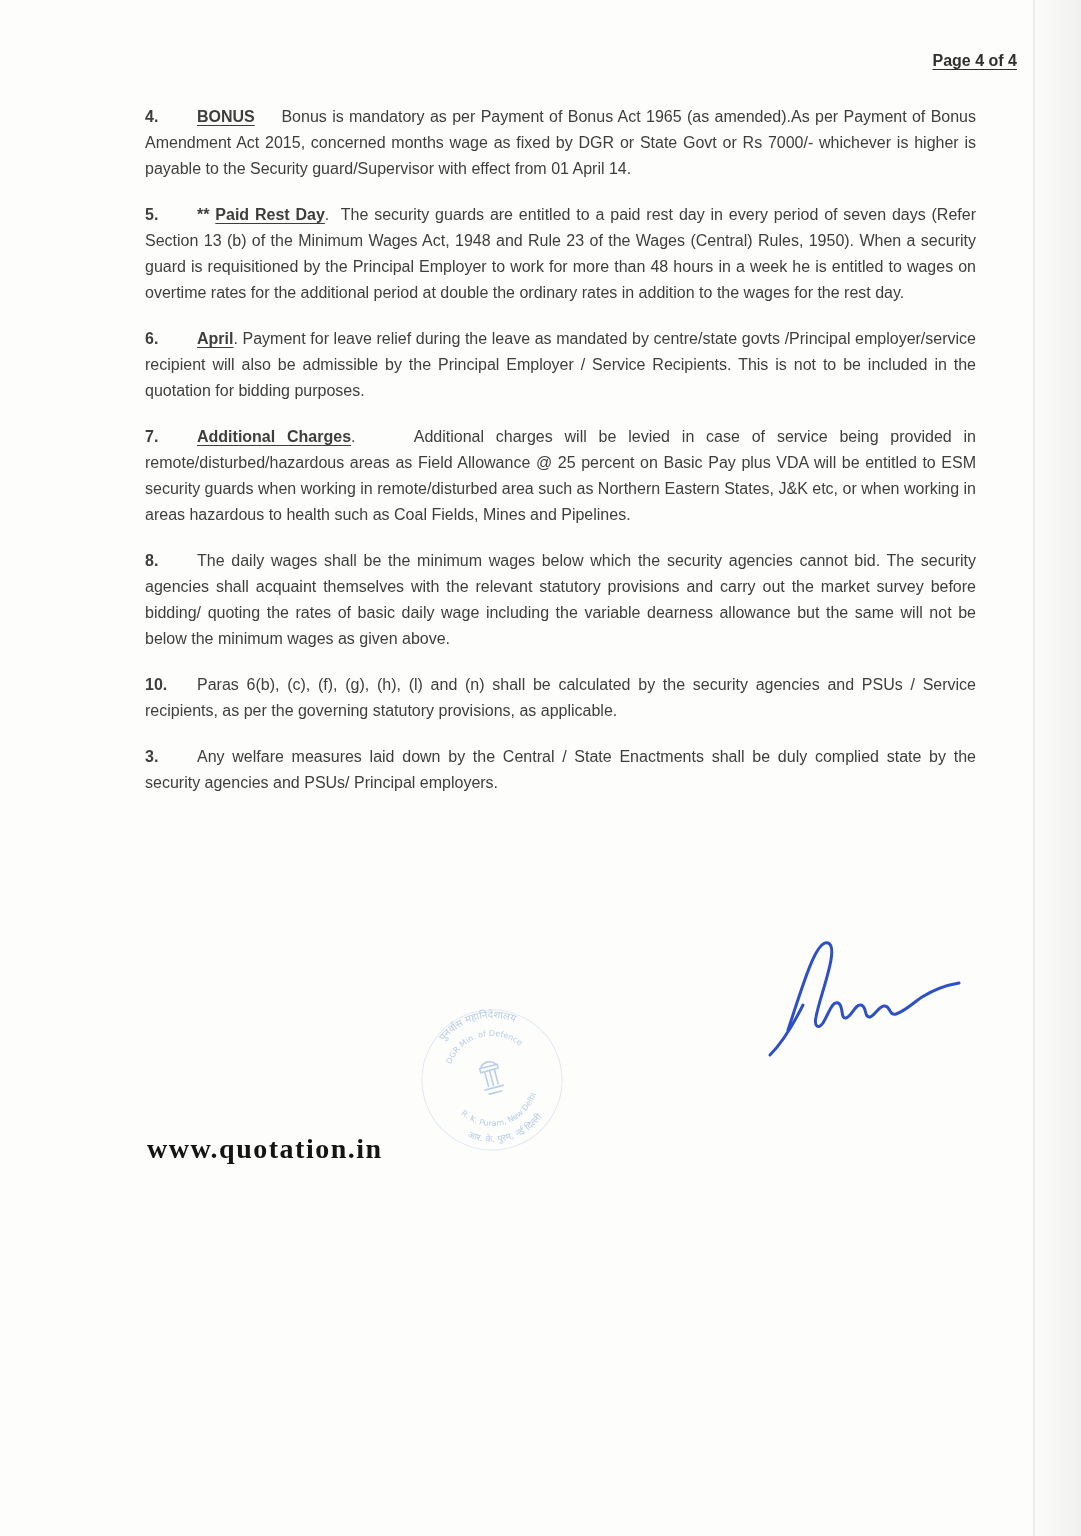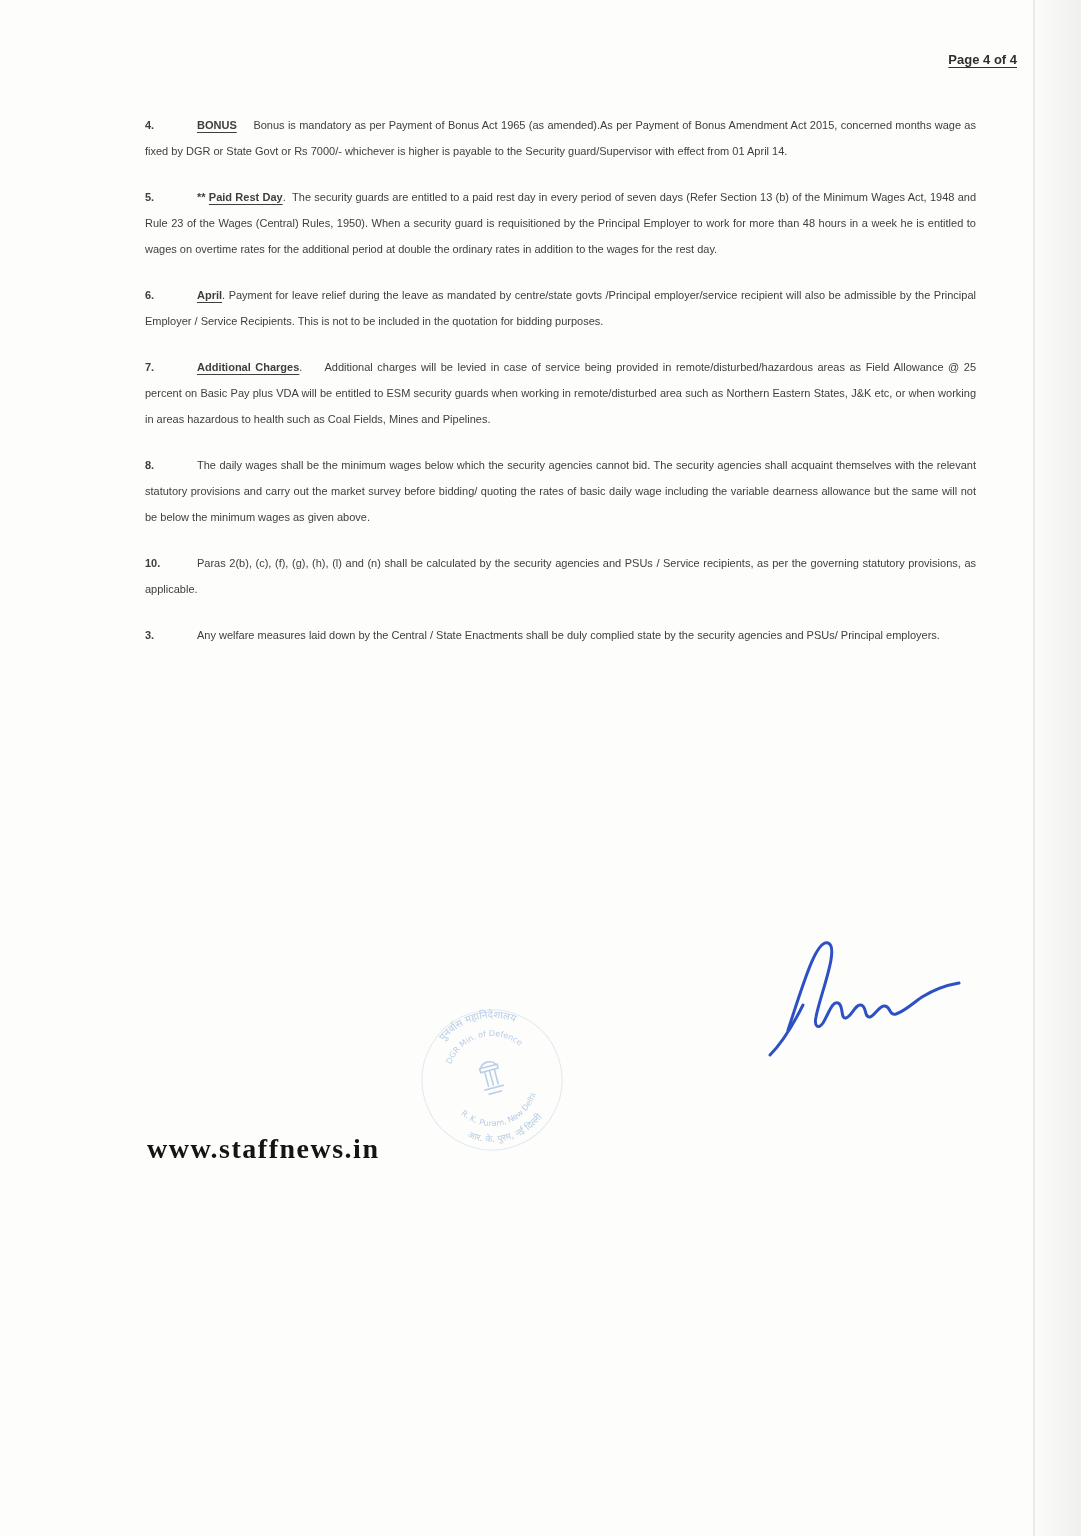--- a/index.html
+++ b/index.html
@@ -7,29 +7,29 @@
     position:relative;
     width:1081px;height:1536px;
     margin:0 auto;
     background:#fdfdfb;
     overflow:hidden;
     font-family:"Liberation Sans", sans-serif;
     color:#3d3d3d;
   }
   .page-number{
     position:absolute;top:52px;right:64px;
-    font-size:13px;font-weight:bold;color:#2f2f2f;
+    font-size:16px;font-weight:bold;color:#2f2f2f;
     text-decoration:underline;text-underline-offset:3px;
   }
   .content{
     position:absolute;left:145px;top:100px;width:831px;
   }
   .para{
-    margin:12px 0 20px 0;
-    font-size:11px;line-height:26px;
+    margin:4px 0 20px 0;
+    font-size:16px;line-height:26px;
     text-align:justify;
     color:#3e3e3e;
   }
   .para .num{display:inline-block;width:52px;font-weight:bold;}
   .para .prefix{font-weight:bold;}
   .para .heading{
     font-weight:bold;
     text-decoration:underline;
     text-underline-offset:3px;
   }
@@ -62,21 +62,21 @@
 <div class="page">
 
   <div class="page-number">Page 4 of 4</div>
 
   <div class="content">
       <p class="para"><span class="num">4.</span><span class="heading">BONUS</span><span>&nbsp;&nbsp;&nbsp;&nbsp;&nbsp;Bonus is mandatory as per Payment of Bonus Act 1965 (as amended).As per Payment of Bonus Amendment Act 2015, concerned months wage as fixed by DGR or State Govt or Rs 7000/- whichever is higher is payable to the Security guard/Supervisor with effect from 01 April 14.</span></p>
       <p class="para"><span class="num">5.</span><span class="prefix">** </span><span class="heading">Paid Rest Day</span><span>.&nbsp; The security guards are entitled to a paid rest day in every period of seven days (Refer Section 13 (b) of the Minimum Wages Act, 1948 and Rule 23 of the Wages (Central) Rules, 1950). When a security guard is requisitioned by the Principal Employer to work for more than 48 hours in a week he is entitled to wages on overtime rates for the additional period at double the ordinary rates in addition to the wages for the rest day.</span></p>
       <p class="para"><span class="num">6.</span><span class="heading">April</span><span>. Payment for leave relief during the leave as mandated by centre/state govts /Principal employer/service recipient will also be admissible by the Principal Employer / Service Recipients. This is not to be included in the quotation for bidding purposes.</span></p>
       <p class="para"><span class="num">7.</span><span class="heading">Additional Charges</span><span>.&nbsp;&nbsp;&nbsp;&nbsp; Additional charges will be levied in case of service being provided in remote/disturbed/hazardous areas as Field Allowance @ 25 percent on Basic Pay plus VDA will be entitled to ESM security guards when working in remote/disturbed area such as Northern Eastern States, J&amp;K etc, or when working in areas hazardous to health such as Coal Fields, Mines and Pipelines.</span></p>
       <p class="para"><span class="num">8.</span><span>The daily wages shall be the minimum wages below which the security agencies cannot bid. The security agencies shall acquaint themselves with the relevant statutory provisions and carry out the market survey before bidding/ quoting the rates of basic daily wage including the variable dearness allowance but the same will not be below the minimum wages as given above.</span></p>
-      <p class="para"><span class="num">10.</span><span>Paras 2(b), (c), (f), (g), (h), (l) and (n) shall be calculated by the security agencies and PSUs / Service recipients, as per the governing statutory provisions, as applicable.</span></p>
+      <p class="para"><span class="num">10.</span><span>Paras 6(b), (c), (f), (g), (h), (l) and (n) shall be calculated by the security agencies and PSUs / Service recipients, as per the governing statutory provisions, as applicable.</span></p>
       <p class="para"><span class="num">3.</span><span>Any welfare measures laid down by the Central / State Enactments shall be duly complied state by the security agencies and PSUs/ Principal employers.</span></p>
     </div>
 
   <div class="signature">
     <svg viewBox="0 0 210 140" width="210" height="140">
       <path d="M 30,105 C 45,60 58,14 70,18 C 82,22 62,70 58,92 C 56,101 60,105 65,98
                C 71,88 74,76 80,78 C 86,80 82,94 88,93 C 94,91 97,79 103,80
                C 109,81 106,93 112,92 C 118,90 121,80 127,81 C 133,82 131,91 138,89
                C 147,86 155,78 164,72 C 177,64 189,60 201,58" fill="none" stroke-width="3" stroke-linecap="round" stroke-linejoin="round" stroke="#2d50c5"></path>
       <path d="M 12,130 C 24,118 36,98 45,80" fill="none" stroke-width="3" stroke-linecap="round" stroke="#2d50c5"></path>
@@ -109,18 +109,18 @@
         <rect x="71" y="66" width="18" height="4"></rect>
         <line x1="75" y1="70" x2="75" y2="86"></line>
         <line x1="80" y1="70" x2="80" y2="86"></line>
         <line x1="85" y1="70" x2="85" y2="86"></line>
         <line x1="70" y1="88" x2="90" y2="88"></line>
         <line x1="73" y1="93" x2="87" y2="93"></line>
       </g>
     </svg>
   </div>
 
-  <div class="watermark">www.staffnews.in</div>
+  <div class="watermark">www.quotation.in</div>
 
   <div class="scan-right"></div>
   <div class="scan-right-line"></div>
 
 </div>
 
 </body></html>

